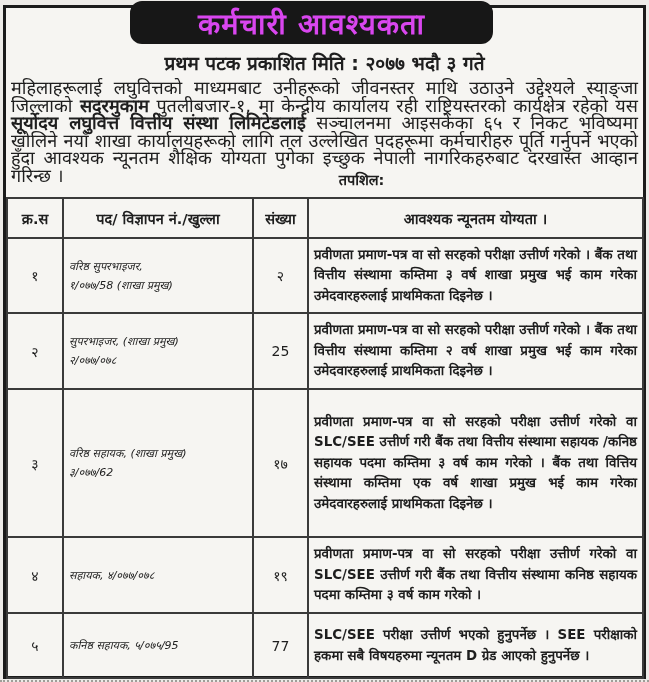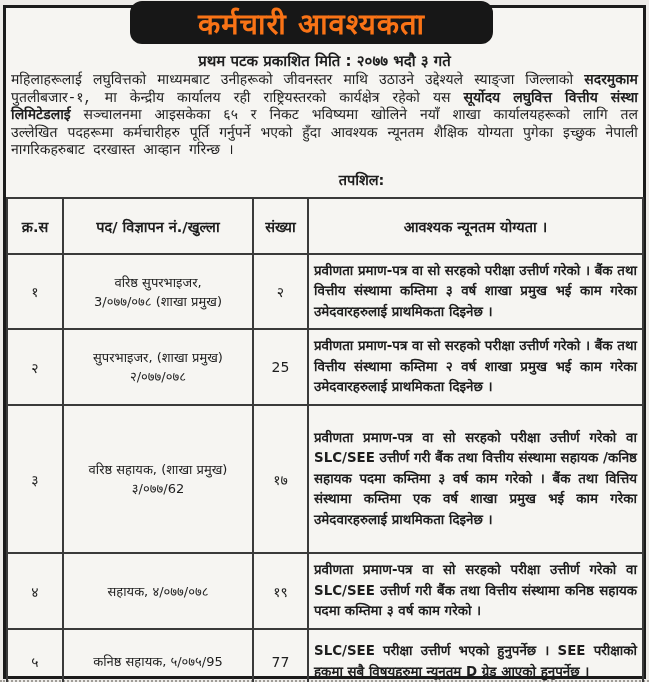--- a/index.html
+++ b/index.html
@@ -13,44 +13,44 @@
   }
   .frame{
     position:absolute;left:3px;top:5px;width:643px;height:674px;
     border:3px solid #1b1b1b;background:#f6f5f2;box-sizing:border-box;
   }
   .title-box{
     position:absolute;left:130px;top:1px;width:363px;height:43px;
     background:#171717;border-radius:12px;z-index:3;
     display:flex;align-items:center;justify-content:center;
   }
-  .title-text{color:#f97316;font-weight:bold;font-size:29px;letter-spacing:1px;white-space:nowrap;}
+  .title-text{color:#d946ef;font-weight:bold;font-size:29px;letter-spacing:1px;white-space:nowrap;}
   .date-line{
     position:absolute;top:50px;left:0;width:100%;text-align:center;
-    font-weight:bold;font-size:15px;z-index:2;
+    font-weight:bold;font-size:19px;z-index:2;
   }
   .intro{
-    position:absolute;top:72px;left:11px;width:627px;
-    font-size:14px;line-height:17.6px;text-align:justify;z-index:2;font-family:Liberation Mono, monospace;
+    position:absolute;top:79px;left:11px;width:627px;
+    font-size:18px;line-height:17.6px;text-align:justify;z-index:2;
   }
   .tapasil{
     position:absolute;top:169px;left:0;width:100%;text-align:center;
     font-weight:bold;font-size:14.5px;z-index:2;padding-left:37px;
   }
   table.vtable{
     position:absolute;left:6px;top:197px;width:636px;
     border-collapse:collapse;table-layout:fixed;z-index:2;
   }
   .vtable th,.vtable td{
     border:2px solid #3a3a3a;box-sizing:border-box;
     overflow:hidden;vertical-align:middle;padding:2px 5px;
   }
   .vtable th{font-size:14.5px;font-weight:bold;text-align:center;}
   .c-sn{text-align:center;font-size:14px;}
-  .c-post{text-align:center;font-size:13px;line-height:19px;}
+  .c-post{text-align:left;font-size:11px;line-height:19px;font-style:italic;}
   .c-count{text-align:center;font-size:14px;}
   .c-qual{text-align:justify;font-size:13.4px;line-height:20.4px;padding:3px 8px;font-weight:bold;}
   .scan-edge{
     position:absolute;left:0;bottom:0;width:100%;
     border-top:2px dotted #a09d98;z-index:1;
   }
 </style>
 </head>
 <body>
 
@@ -71,31 +71,31 @@
   <div class="tapasil">तपशिल:</div>
 
   <table class="vtable">
     <colgroup>
       <col style="width:56px">
         <col style="width:190px">
         <col style="width:55px">
         <col style="width:335px">
     </colgroup>
     <tbody>
-        <tr style="height:56px">
+        <tr style="height:40px">
       <th>क्र.स</th>
       <th>पद/ विज्ञापन नं./खुल्ला</th>
       <th>संख्या</th>
       <th>आवश्यक न्यूनतम योग्यता ।</th>
     </tr>
     <tr style="height:75px">
       <td class="c-sn">१</td>
       <td class="c-post">
         <div>वरिष्ठ सुपरभाइजर,</div>
-        <div>3/०७७/०७८ (शाखा प्रमुख)</div>
+        <div>१/०७७/58 (शाखा प्रमुख)</div>
       </td>
       <td class="c-count">२</td>
       <td class="c-qual">प्रवीणता प्रमाण-पत्र वा सो सरहको परीक्षा उत्तीर्ण गरेको । बैंक तथा वित्तीय संस्थामा कम्तिमा ३ वर्ष शाखा प्रमुख भई काम गरेका उमेदवारहरुलाई प्राथमिकता दिइनेछ ।</td>
     </tr>
     <tr style="height:76px">
       <td class="c-sn">२</td>
       <td class="c-post">
         <div>सुपरभाइजर, (शाखा प्रमुख)</div>
         <div>२/०७७/०७८</div>
       </td>

